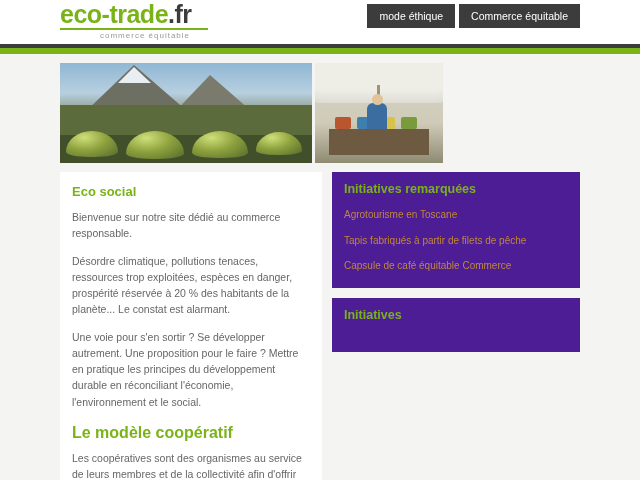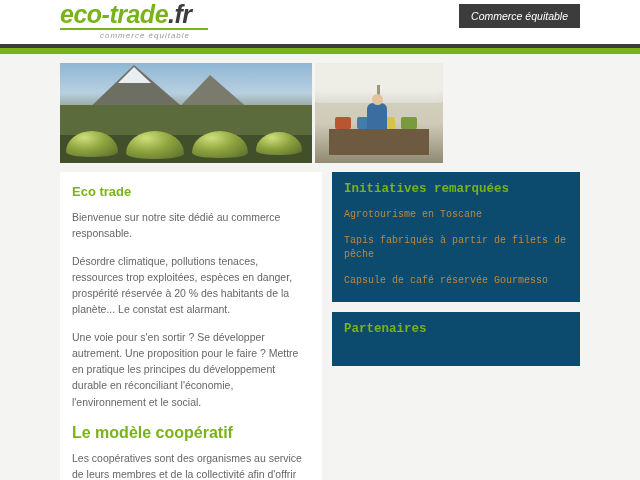--- a/index.html
+++ b/index.html
@@ -26,21 +26,20 @@
     position: relative;
     height: 44px;
     background: #ffffff;
     border-bottom: 4px solid #3c3c3c;
   }
   .header-inner {
     position: relative;
     width: 520px;
     margin: 0 auto;
     height: 28px;
-    font-style: italic;
   }
   .logo {
     position: absolute;
     left: 0px;
     top: 2px;
     line-height: 1;
   }
   .logo-main {
     font-size: 25px;
     font-weight: bold;
@@ -252,25 +251,24 @@
     color: #7ab317;
     font-weight: bold;
   }
   .main-col p {
     margin: 0 0 11px 0;
     font-size: 10.5px;
     line-height: 1.55;
     color: #666;
   }
   .panel {
-    background: #0c4a6e;
+    background: #4c1d95;
     padding: 10px 12px 14px 12px;
     box-sizing: border-box;
     margin-bottom: 10px;
-    font-family: Liberation Mono, monospace;
   }
   .panel h2 {
     margin: 0 0 12px 0;
     font-size: 12.5px;
     color: #7ab317;
     font-weight: bold;
   }
   .panel-link {
     display: block;
     font-size: 10px;
@@ -294,20 +292,21 @@
   <div class="header">
     <div class="header-inner">
       <div class="logo">
         <div class="logo-main">
           <span>eco-trade</span><span class="tld">.fr</span>
         </div>
         <div class="logo-underline"></div>
         <div class="logo-sub">commerce équitable</div>
       </div>
       <div class="nav">
+        <div class="nav-item">mode éthique</div>
         <div class="nav-item">Commerce équitable</div>
       </div>
     </div>
   </div>
   <div class="green-band"></div>
 
   <div class="content-wrap">
 
     <div class="hero">
       <div class="hero-left">
@@ -330,37 +329,37 @@
         <div class="goods g4"></div>
         <div class="person"></div>
         <div class="person-head"></div>
         <div class="stall"></div>
       </div>
     </div>
 
     <div class="body-row">
 
       <div class="main-col">
-        <h2 class="section-title">Eco trade</h2>
+        <h2 class="section-title">Eco social</h2>
         <p>Bienvenue sur notre site dédié au commerce responsable.</p>
         <p>Désordre climatique, pollutions tenaces, ressources trop exploitées, espèces en danger, prospérité réservée à 20 % des habitants de la planète...  Le constat est alarmant.</p>
         <p>Une voie pour s'en sortir ? Se développer autrement.  Une proposition pour le faire ? Mettre en pratique les principes du développement durable en réconciliant l'économie, l'environnement et le social.</p>
 
         <h3 class="sub-title">Le modèle coopératif</h3>
         <p>Les coopératives sont des organismes au service de leurs membres et de la collectivité afin d'offrir des solutions d'achats aux besoins des individus et des ménages.</p>
 
       </div>
 
       <div class="side-col">
         <div class="panel">
           <h2>Initiatives remarquées</h2>
           <a class="panel-link">Agrotourisme en Toscane</a>
           <a class="panel-link">Tapis fabriqués à partir de filets de pêche</a>
-          <a class="panel-link">Capsule de café réservée Gourmesso</a>
+          <a class="panel-link">Capsule de café équitable Commerce</a>
         </div>
         <div class="panel partners">
-          <h2>Partenaires</h2>
+          <h2>Initiatives</h2>
         </div>
       </div>
 
     </div>
   </div>
 </div>
 
 </body></html>

